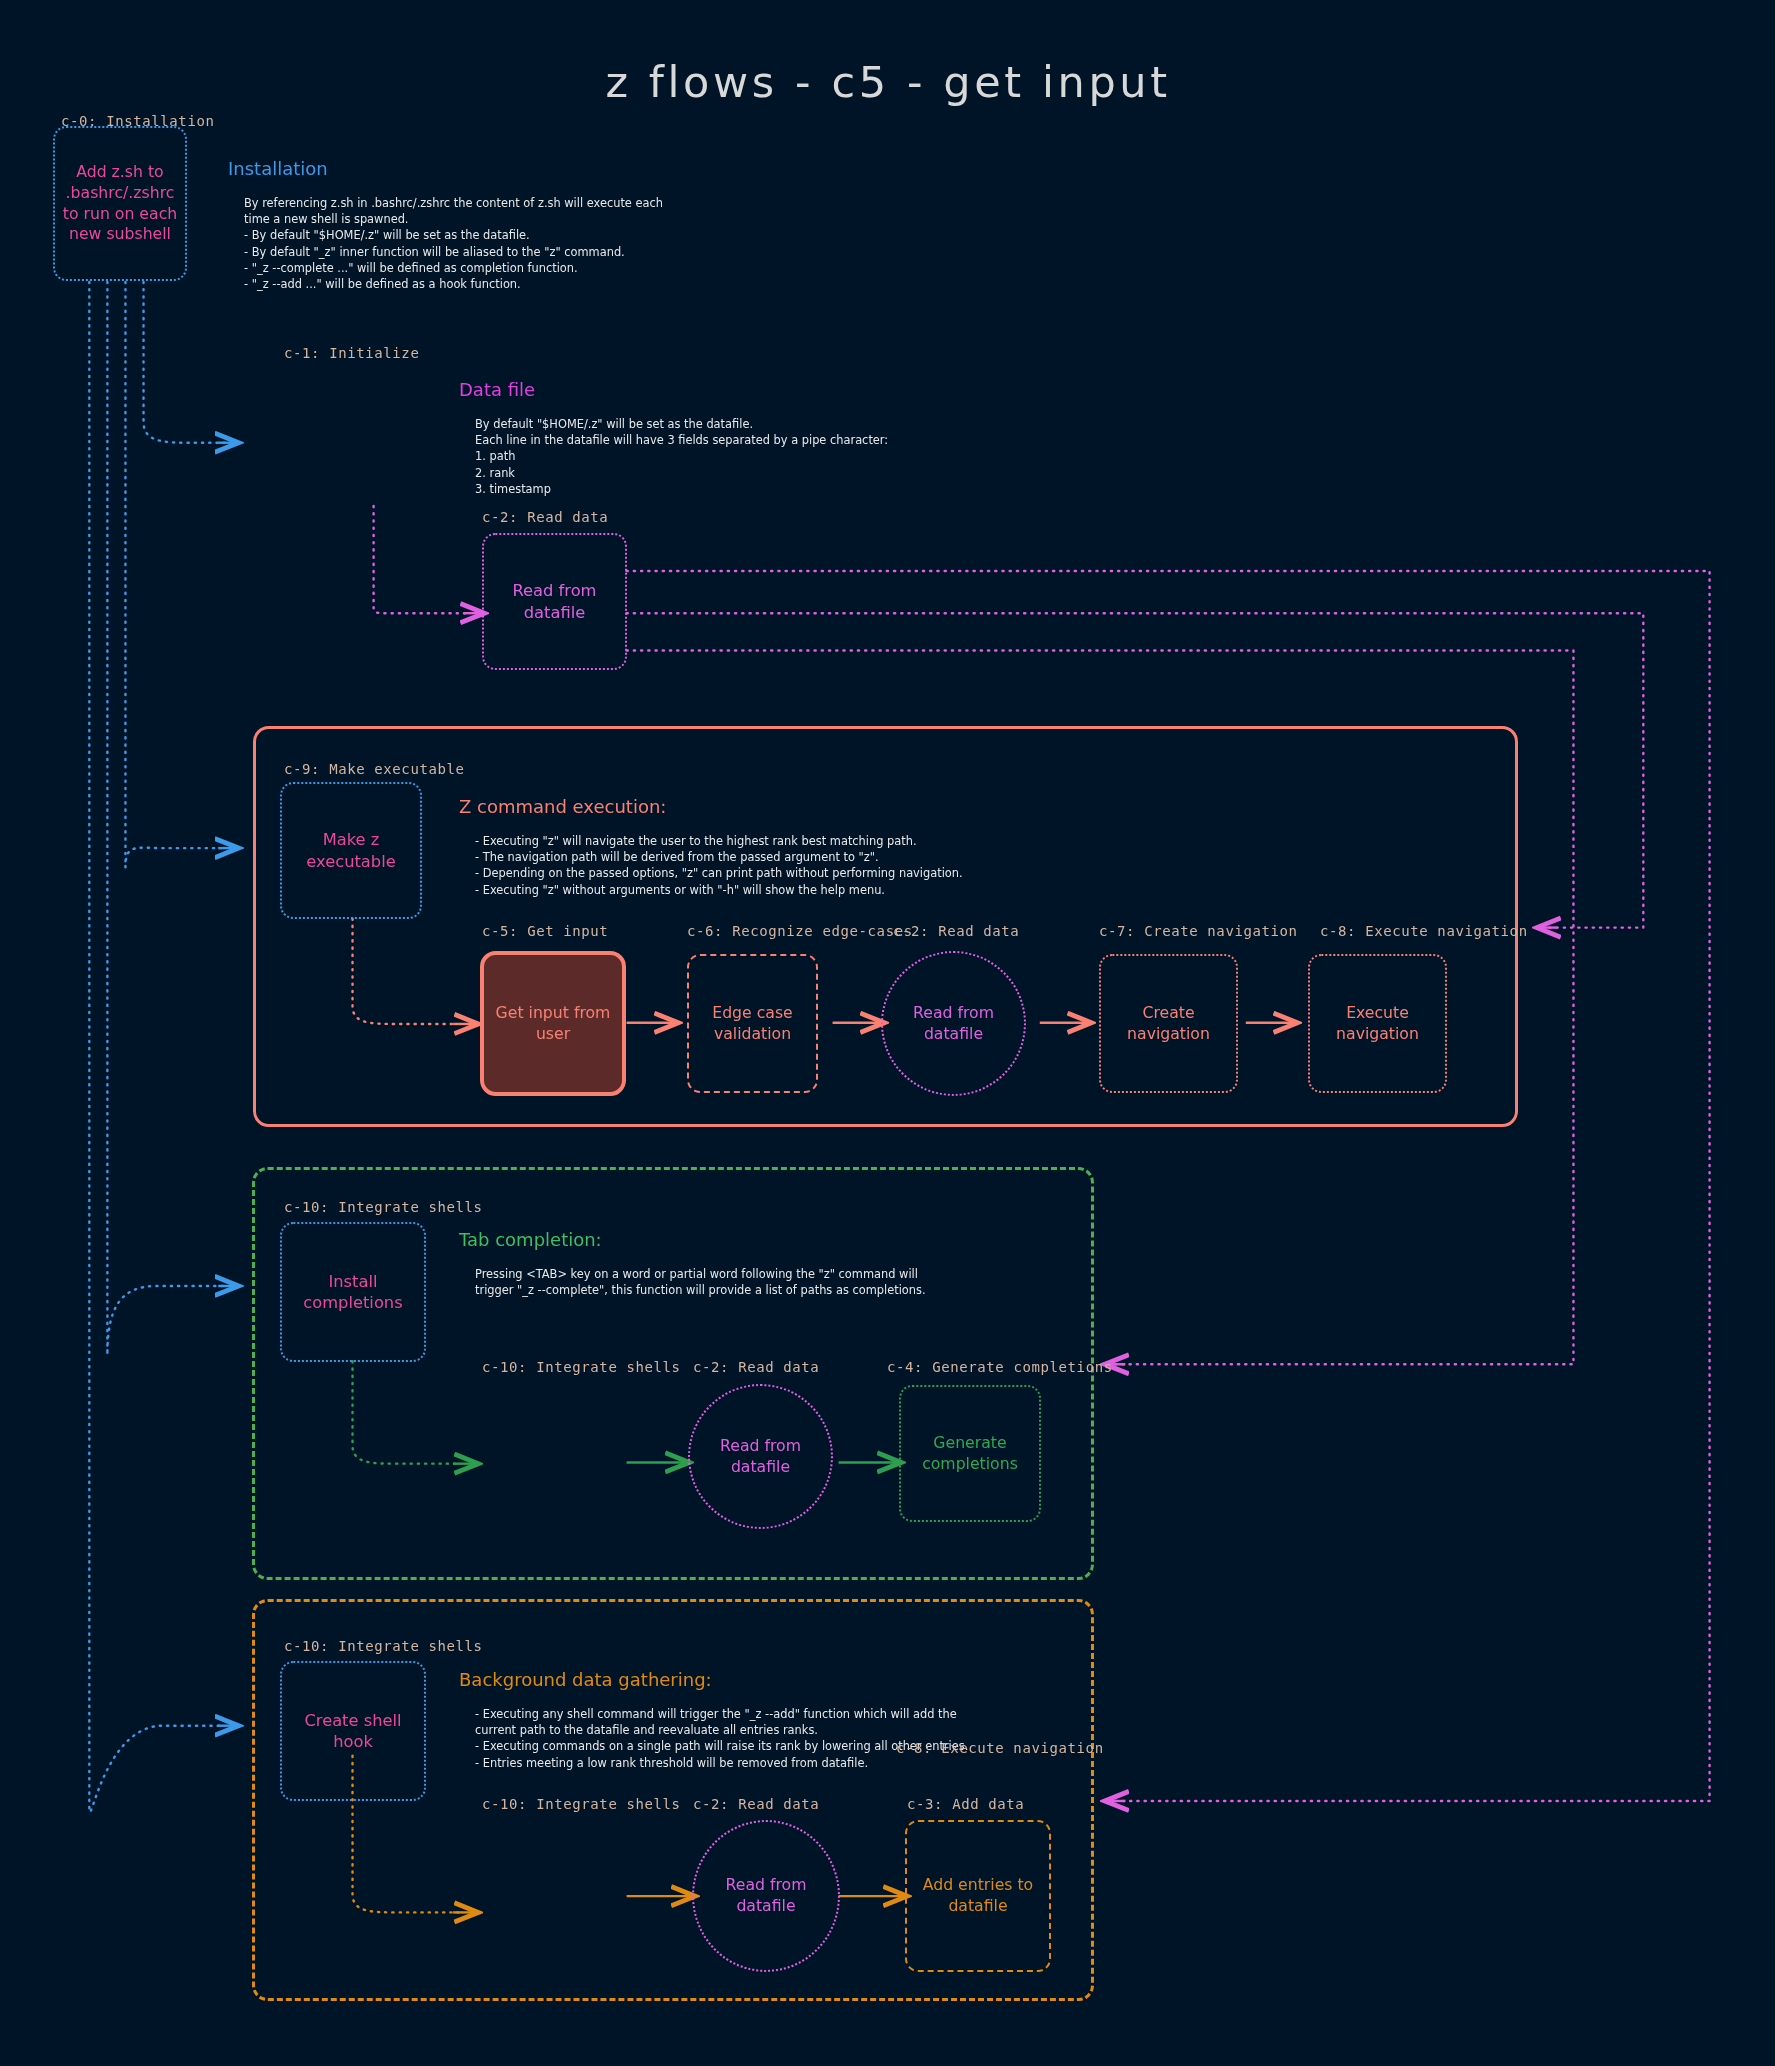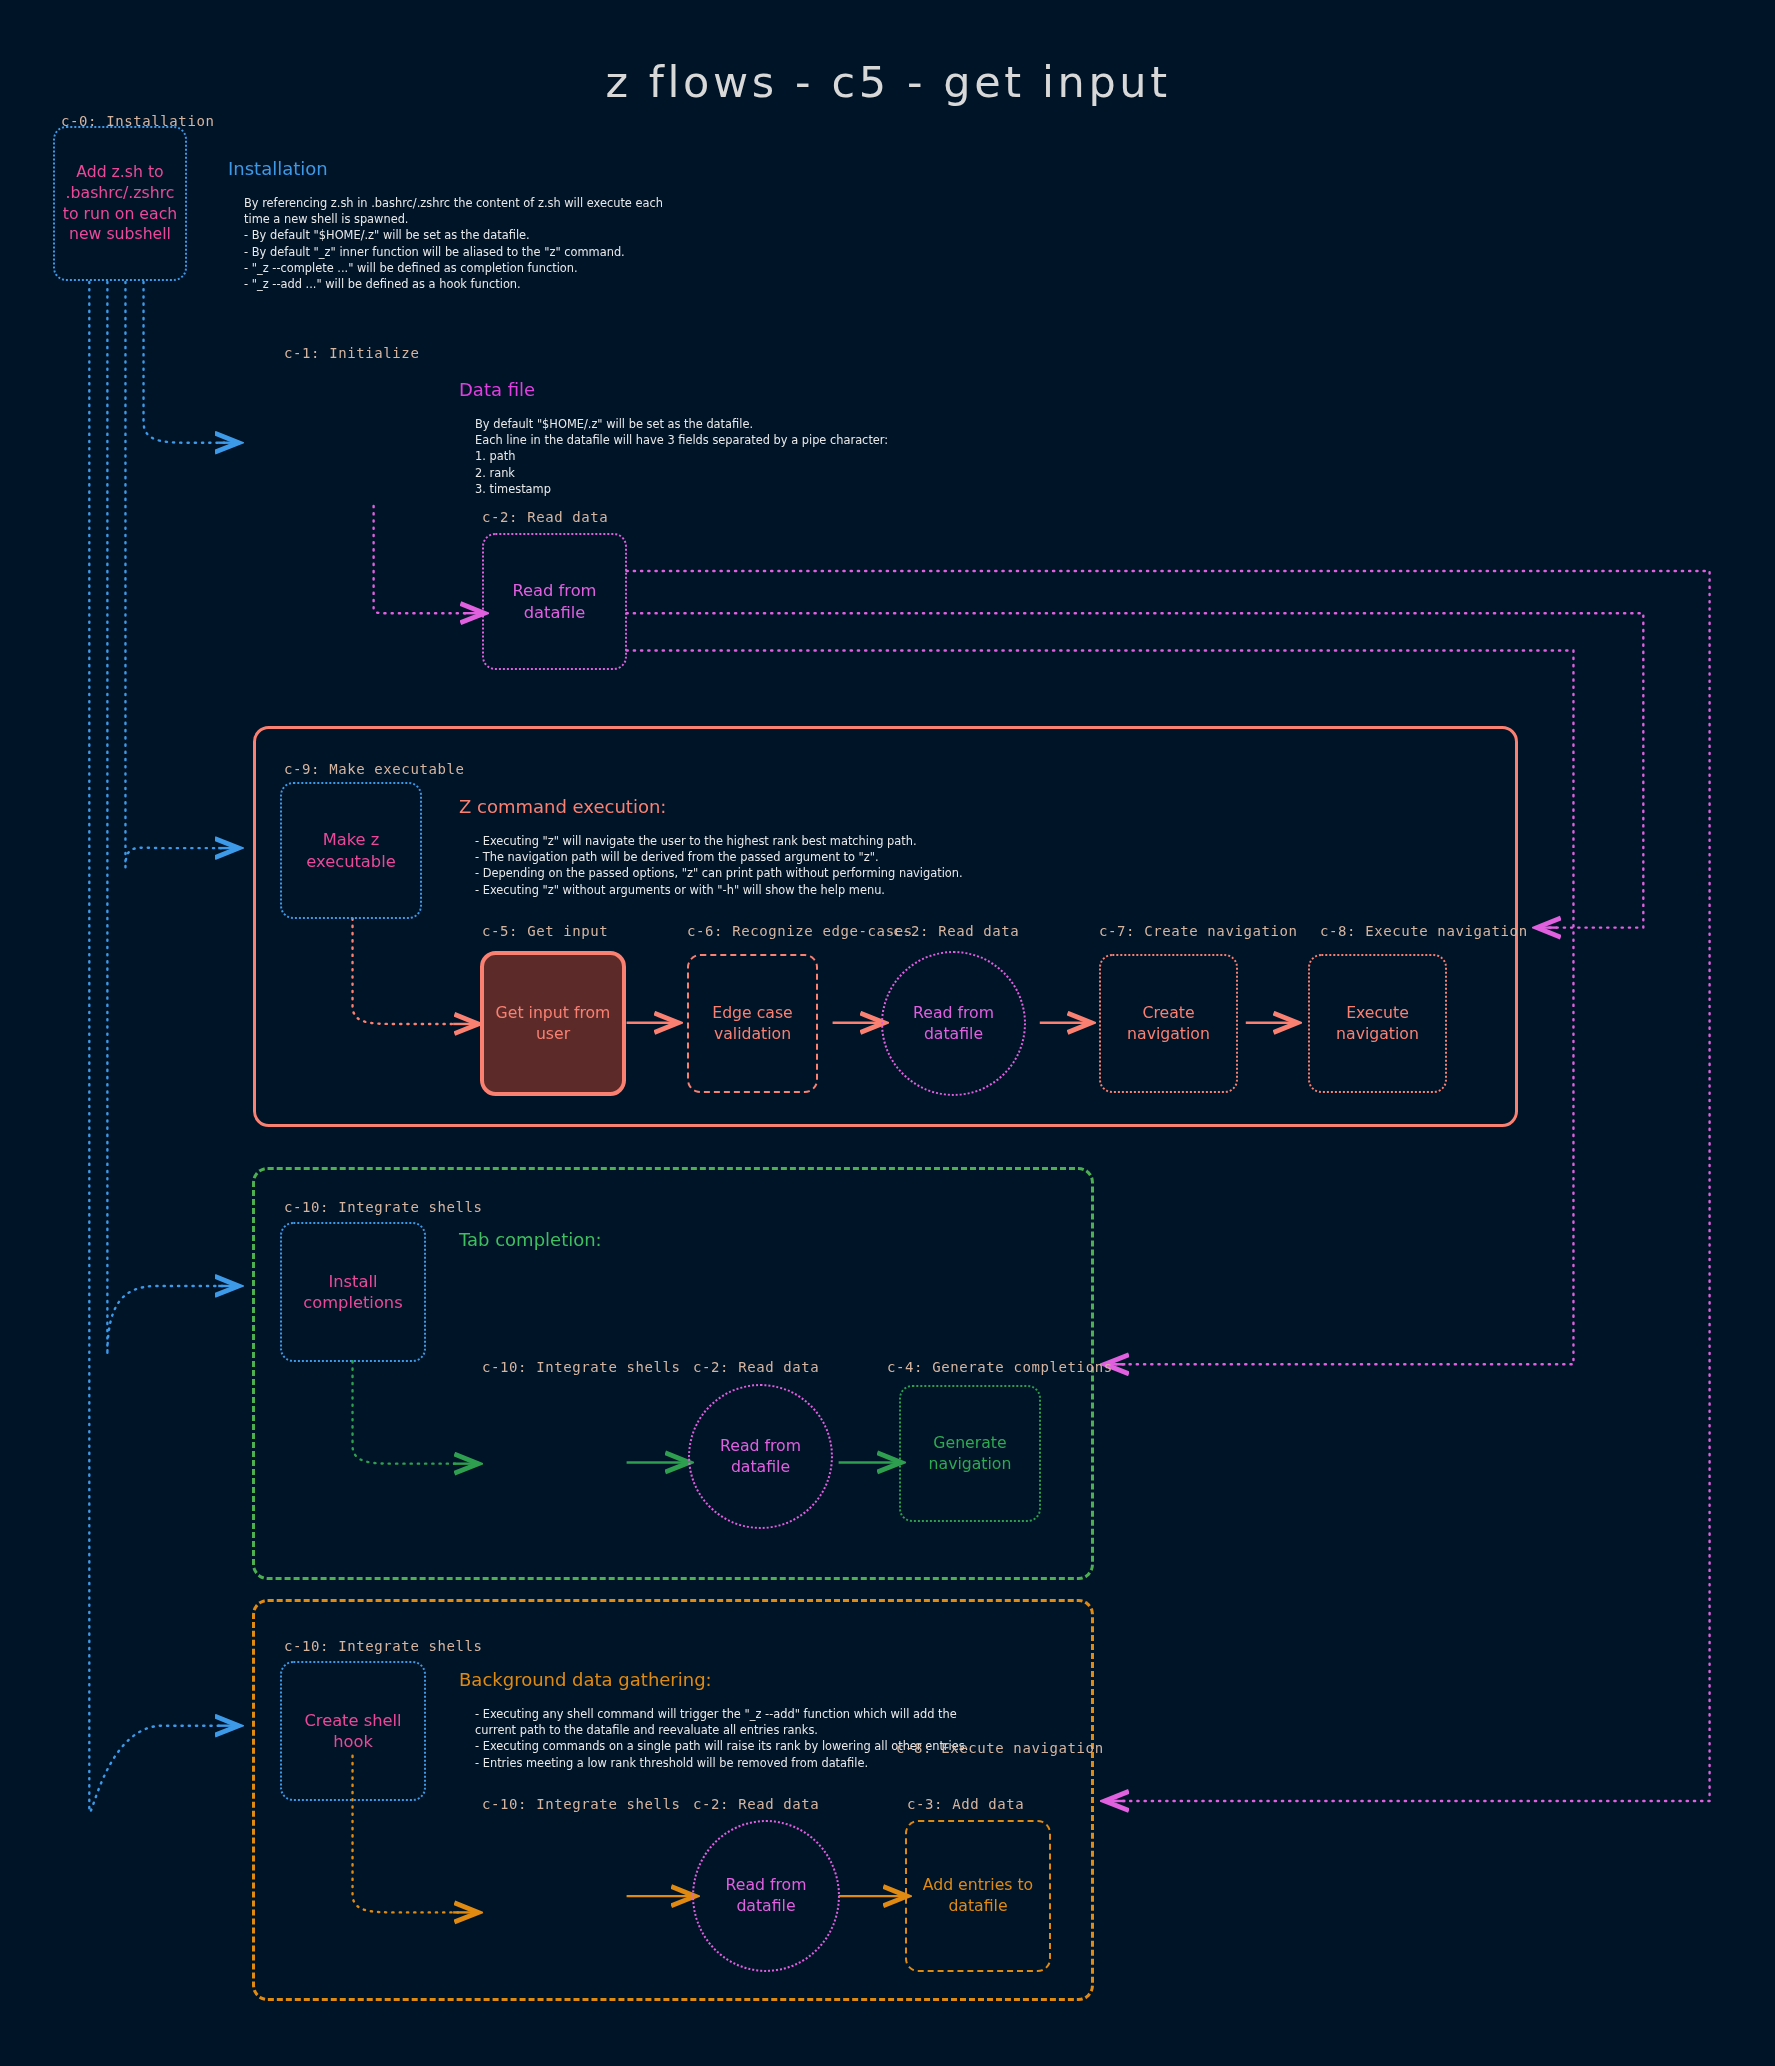--- a/index.html
+++ b/index.html
@@ -222,32 +222,34 @@
 
   <div class="container c-green" style="left:252px;top:1167px;width:842px;height:413px;"></div>
 
   <div class="sg-label" style="left:284px;top:1199px;">c-10: Integrate shells</div>
 
   <div class="node n-rect n-blue" style="left:280px;top:1222px;width:146px;height:140px;font-size:16.3px;">Install
 completions</div>
 
   <div class="tb" style="left:459px;top:1229px;width:602px;">
     <h3 class="h-green">Tab completion:</h3>
+    <p>Pressing &lt;TAB&gt; key on a word or partial word following the "z" command will
+trigger "_z --complete", this function will provide a list of paths as completions.</p>
   </div>
 
   <div class="sg-label" style="left:482px;top:1359px;">c-10: Integrate shells</div>
   <div class="sg-label" style="left:693px;top:1359px;">c-2: Read data</div>
   <div class="sg-label" style="left:887px;top:1359px;">c-4: Generate completions</div>
 
 
   <div class="node n-ellipse n-purple" style="left:688px;top:1384px;width:145px;height:145px;font-size:15.7px;">Read from
 datafile</div>
 
   <div class="node n-rect n-green" style="left:899px;top:1385px;width:142px;height:137px;font-size:15.7px;">Generate
-navigation</div>
+completions</div>
 
   <div class="container c-orange" style="left:252px;top:1599px;width:842px;height:402px;"></div>
 
   <div class="sg-label" style="left:284px;top:1638px;">c-10: Integrate shells</div>
 
   <div class="node n-rect n-blue" style="left:280px;top:1661px;width:146px;height:140px;font-size:16.3px;">Create shell
 hook</div>
 
   <div class="tb" style="left:459px;top:1669px;width:675px;">
     <h3 class="h-orange">Background data gathering:</h3>

